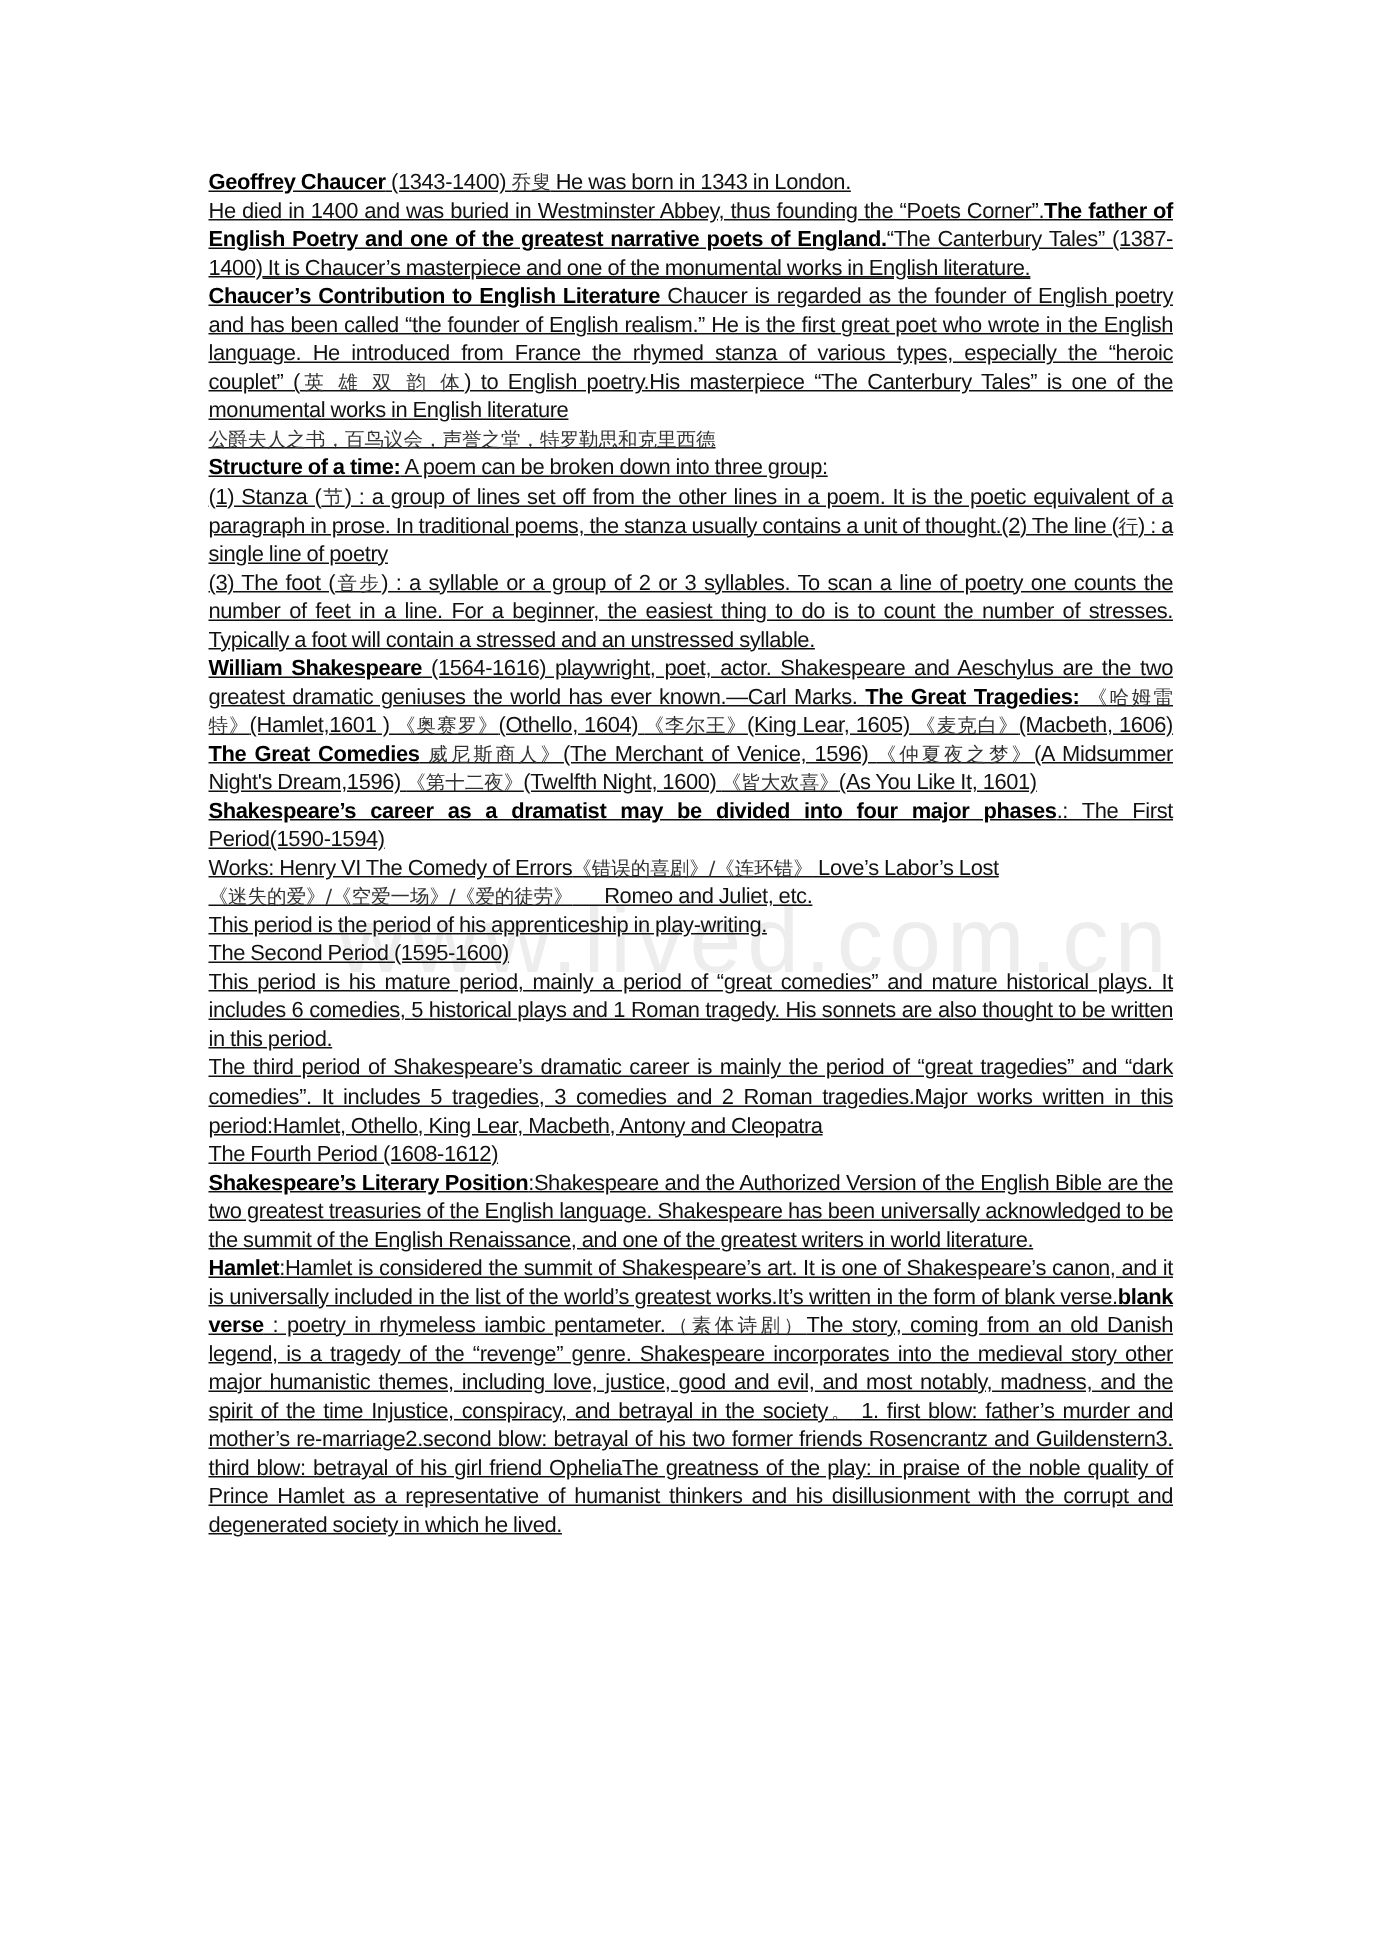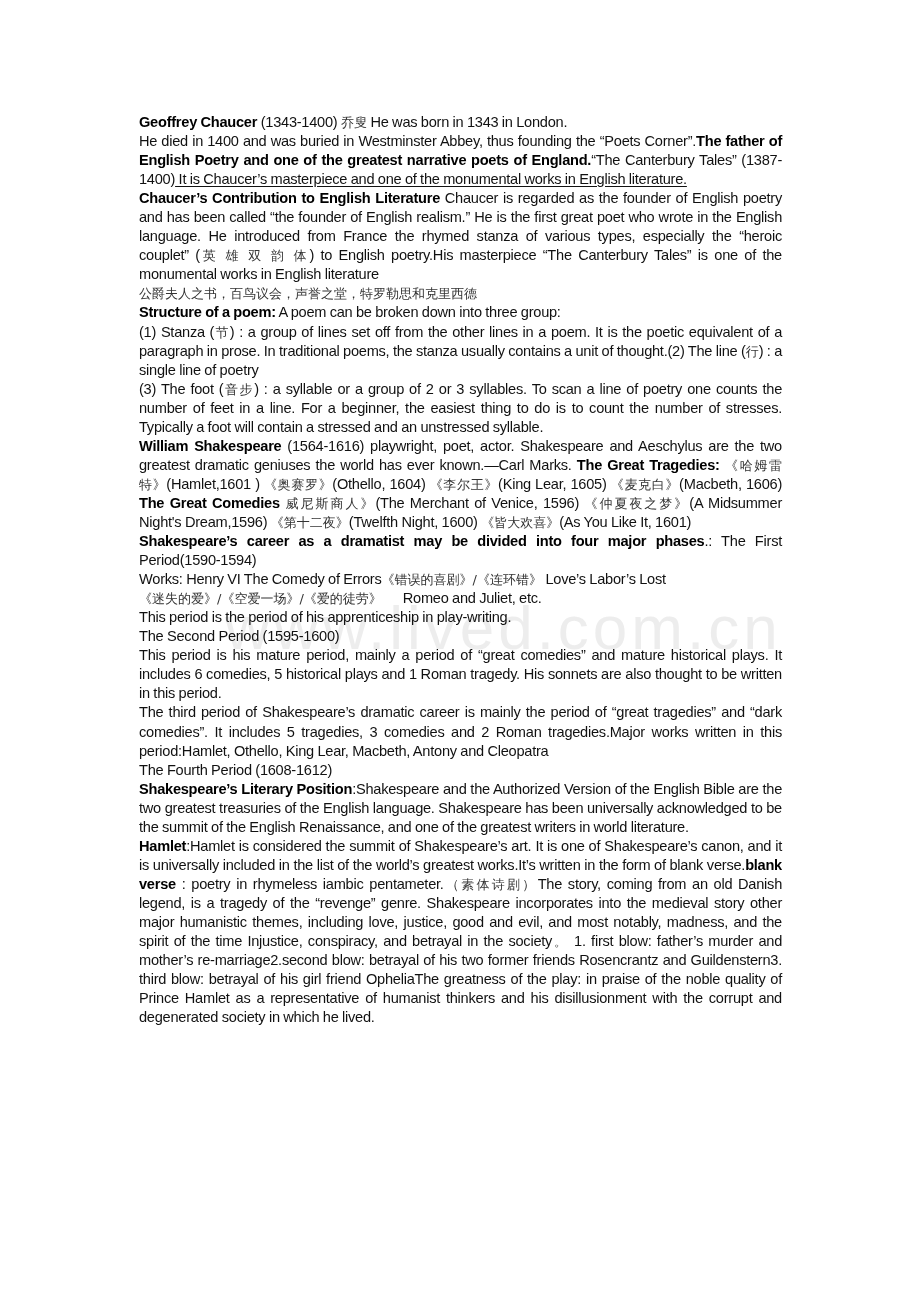--- a/index.html
+++ b/index.html
@@ -26,41 +26,41 @@
       left: 225px;
       top: 592px;
       font-family: "Liberation Sans", sans-serif;
       font-size: 62px;
       letter-spacing: 4px;
       color: rgba(190,190,190,0.28);
       pointer-events: none;
       white-space: nowrap;
       z-index: 0;
     }
-    .page { z-index: 1; }
+    .page { z-index: 1; text-decoration: underline; }
   </style>
 </head>
 <body>
 
 <div class="watermark">www.lived.com.cn</div>
 
 <div class="page">
 
   <p class="p">
     <b>Geoffrey Chaucer</b><span> (1343-1400) </span><span class="cjk">乔叟</span><span> He was born in 1343 in London.</span><br>
     <span>He died in 1400 and was buried in Westminster Abbey, thus founding the “Poets Corner”.</span><b>The father of English Poetry and one of the greatest narrative poets of England.</b><span>“The Canterbury Tales” (1387-1400)</span><u> It is Chaucer’s masterpiece and one of the monumental works in English literature.</u>
   </p>
 
   <p class="p">
     <b>Chaucer’s Contribution to English Literature</b><span> Chaucer is regarded as the founder of English poetry and has been called “the founder of English realism.” He is the first great poet who wrote in the English language. He introduced from France the rhymed stanza of various types, especially the “heroic couplet” (</span><span class="cjk">英 雄 双 韵 体</span><span>) to English poetry.His masterpiece “The Canterbury Tales” is one of the monumental works in English literature</span><br>
     <span class="cjk">公爵夫人之书，百鸟议会，声誉之堂，特罗勒思和克里西德</span>
   </p>
 
   <p class="p left">
-    <b>Structure of a poem:</b><span> A poem can be broken down into three group:</span>
+    <b>Structure of a time:</b><span> A poem can be broken down into three group:</span>
   </p>
   <p class="p">
     <span>(1) Stanza (</span><span class="cjk">节</span><span>) : a group of lines set off from the other lines in a poem. It is the poetic equivalent of a paragraph in prose. In traditional poems, the stanza usually contains a unit of thought.(2) The line (</span><span class="cjk">行</span><span>) : a single line of poetry</span>
   </p>
   <p class="p">
     <span>(3) The foot (</span><span class="cjk">音步</span><span>) : a syllable or a group of 2 or 3 syllables. To scan a line of poetry one counts the number of feet in a line. For a beginner, the easiest thing to do is to count the number of stresses. Typically a foot will contain a stressed and an unstressed syllable.</span>
   </p>
 
   <p class="p">
     <b>William Shakespeare</b><span> (1564-1616) playwright, poet, actor. Shakespeare and Aeschylus are the two greatest dramatic geniuses the world has ever known.—Carl Marks. </span><b>The Great Tragedies:</b><span class="cjk"> 《哈姆雷特》</span><span>(Hamlet,1601 ) </span><span class="cjk">《奥赛罗》</span><span>(Othello, 1604) </span><span class="cjk">《李尔王》</span><span>(King Lear, 1605) </span><span class="cjk">《麦克白》</span><span>(Macbeth, 1606) </span><b>The Great Comedies</b><span class="cjk"> 威尼斯商人》</span><span>(The Merchant of Venice, 1596) </span><span class="cjk">《仲夏夜之梦》</span><span>(A Midsummer Night's Dream,1596) </span><span class="cjk">《第十二夜》</span><span>(Twelfth Night, 1600) </span><span class="cjk">《皆大欢喜》</span><span>(As You Like It, 1601)</span>

